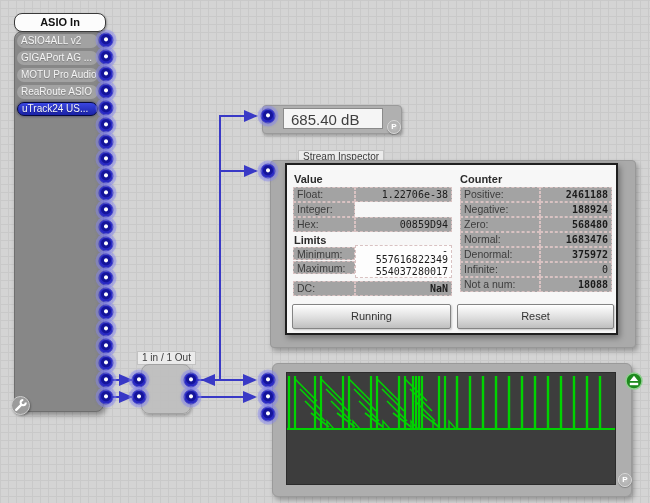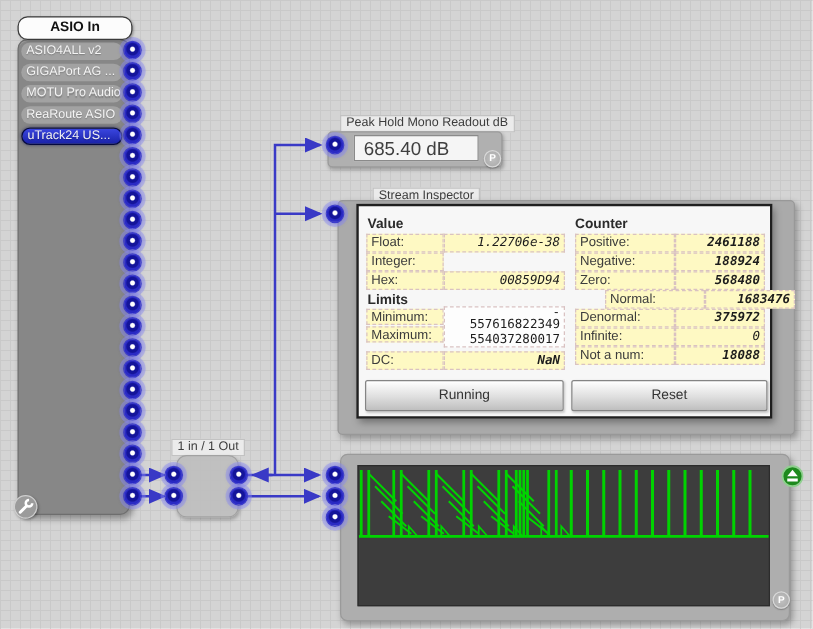--- a/index.html
+++ b/index.html
@@ -83,24 +83,24 @@
     background:#aaaaaa;border:1px solid #989898;border-radius:4px;
     box-shadow:2px 3px 5px rgba(0,0,0,.3);
   }
   .insp-panel{
     position:absolute;left:285px;top:163px;width:333px;height:172px;
     background:#f7f7f7;border:2px solid #1f1f1f;box-sizing:border-box;
     box-shadow:2px 3px 6px rgba(0,0,0,.35);
   }
   .insp-hdr{position:absolute;font-size:11px;font-weight:bold;color:#2b2b2b;}
   .insp-row{position:absolute;height:15px;display:flex;}
-  .cell{border:1px dashed #d9c2c2;background:#fef9c3;box-sizing:border-box;
+  .cell{border:1px dashed #d9c2c2;background:#a3a3a3;box-sizing:border-box;
         font-size:10.5px;color:#3c3c3c;line-height:13px;padding:0 3px;}
   .cell.lab{width:60px;}
-  .cell.val{font-family:"DejaVu Sans Mono",monospace;font-size:10px;text-align:right;color:#1c1c1c;font-style:italic;}
+  .cell.val{font-family:"DejaVu Sans Mono",monospace;font-size:10px;text-align:right;color:#1c1c1c;}
   .red{color:#d22525;font-weight:bold;}
   .dim{color:#c4c4c4;}
   .glitch-box{
     position:absolute;overflow:hidden;border:1px dashed #d9c2c2;background:#fdfdfd;
     font-family:"DejaVu Sans Mono",monospace;font-size:10px;color:#1c1c1c;box-sizing:border-box;
   }
   .glitch-box span{position:absolute;right:3px;white-space:nowrap;}
   .insp-btn{
     position:absolute;height:23px;border:1px solid #848484;border-radius:2px;
     background:linear-gradient(180deg,#ffffff,#dedede 55%,#bfbfbf);
@@ -152,21 +152,20 @@
       <svg width="17" height="17" viewBox="0 0 17 17">
         <line x1="4.2" y1="12.8" x2="9.2" y2="7.8" stroke="#fff" stroke-width="2.4" stroke-linecap="round"></line>
         <circle cx="11.2" cy="5.6" r="2.6" fill="none" stroke="#fff" stroke-width="2" stroke-dasharray="12 5"></circle>
       </svg>
     </div>
   </div>
 
   <div class="mod-label" style="left:137px;top:351px;">1 in / 1 Out</div>
   <div class="pt-body"></div>
 
-  <div class="mod-label" style="left:272px;top:92px;">Peak Hold Mono Readout dB</div>
   <div class="peak-body">
     <div class="peak-display">685.40 dB</div>
     <div class="p-badge" style="left:124px;top:14px;">P</div>
   </div>
 
   <div class="mod-label" style="left:298px;top:150px;">Stream Inspector</div>
   <div class="insp-body"></div>
   <div class="insp-panel">
     <div class="insp-hdr" style="left:7px;top:8px;">Value</div>
     <div id="valueRows">
@@ -204,21 +203,21 @@
           <div class="cell val red" style="width: 72px;">2461188</div>
         </div>
         <div class="insp-row" style="left: 173px; top: 37px;">
           <div class="cell lab" style="width: 80px;">Negative:</div>
           <div class="cell val red" style="width: 72px;">188924</div>
         </div>
         <div class="insp-row" style="left: 173px; top: 52px;">
           <div class="cell lab" style="width: 80px;">Zero:</div>
           <div class="cell val red" style="width: 72px;">568480</div>
         </div>
-        <div class="insp-row" style="left: 173px; top: 67px; margin-left: 24px;">
+        <div class="insp-row" style="left: 173px; top: 67px;">
           <div class="cell lab" style="width: 80px;">Normal:</div>
           <div class="cell val red" style="width: 72px;">1683476</div>
         </div>
         <div class="insp-row" style="left: 173px; top: 82px;">
           <div class="cell lab" style="width: 80px;">Denormal:</div>
           <div class="cell val red" style="width: 72px;">375972</div>
         </div>
         <div class="insp-row" style="left: 173px; top: 97px;">
           <div class="cell lab" style="width: 80px;">Infinite:</div>
           <div class="cell val dim" style="width: 72px;">0</div>

